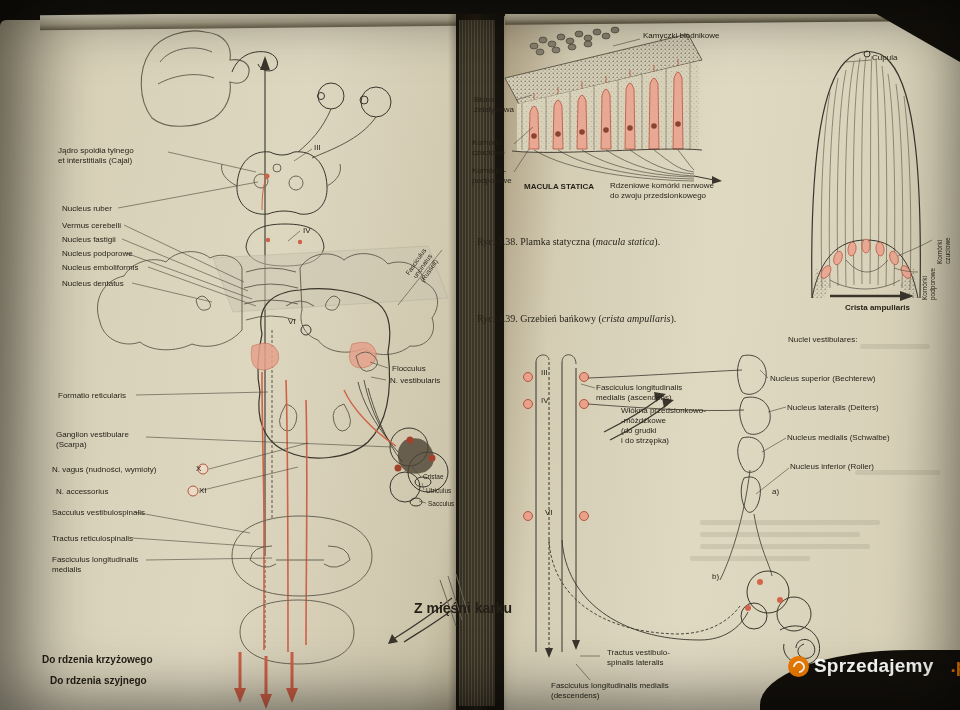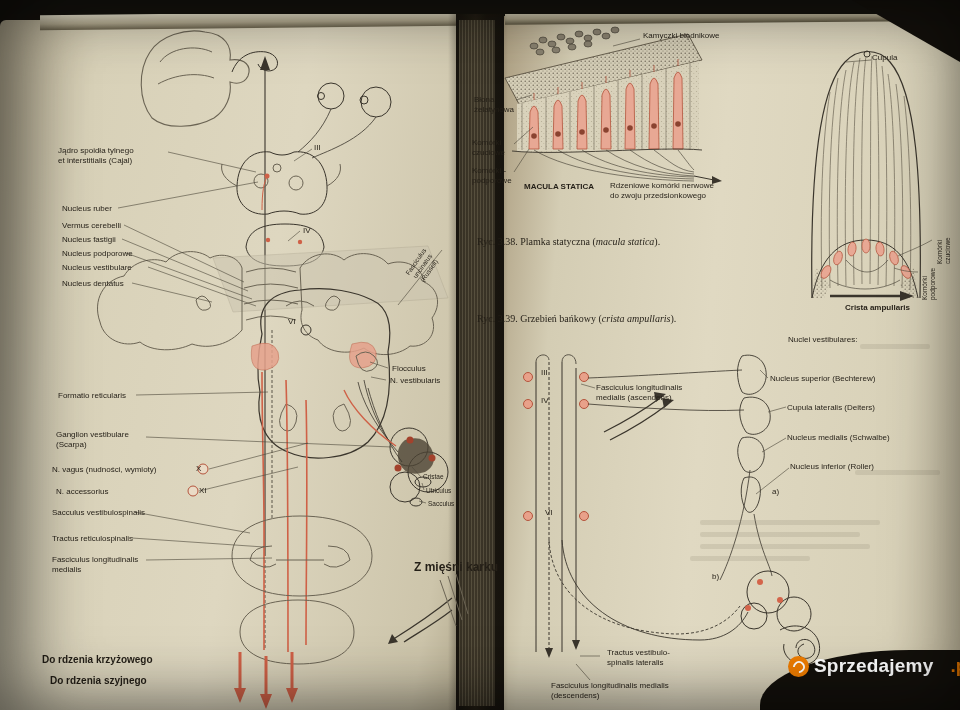--- a/index.html
+++ b/index.html
@@ -23,21 +23,21 @@
     border-top-left-radius:150px 55px;}
   .gutter{position:absolute;left:448px;top:14px;width:60px;height:696px;
     background:linear-gradient(90deg,rgba(30,25,16,0),rgba(30,25,16,.45) 22%,#241e14 46%,rgba(30,25,16,.5) 64%,rgba(30,25,16,0));}
   .gutter-stripes{position:absolute;left:459px;top:20px;width:36px;height:686px;opacity:.5;
     background:repeating-linear-gradient(90deg,#8a8167 0 1px,#554d3b 1px 3px);}
   .vignette{position:absolute;inset:0;pointer-events:none;
     box-shadow:inset 0 0 70px rgba(0,0,0,.5), inset 40px 0 60px rgba(0,0,0,.25);}
   
   .lbl{position:absolute;font-size:8px;line-height:1.25;color:#241f17;white-space:pre-line;}
   .b{font-weight:bold;}
-  .f7{font-size:6.5px;} .f9{font-size:12px;} .f10{font-size:10px;}
+  .f7{font-size:6.5px;} .f9{font-size:14px;margin-top:40px;} .f10{font-size:10px;}
   .cap{position:absolute;font-family:"Liberation Serif",serif;font-size:10px;color:#241f17;white-space:nowrap;}
   .rot{transform-origin:0 0;}
   svg.art{position:absolute;left:0;top:0;}
   svg .ln{stroke:#3a352c;fill:none;}
   svg .gy{stroke:#6b6454;fill:none;}
   svg .ld{stroke:#4c4639;stroke-width:.6;fill:none;}
   svg .or{stroke:#cf6147;fill:none;}
   
   .wm{position:absolute;left:788px;top:655px;display:flex;align-items:flex-end;gap:5px;}
   .wm-icon{width:21px;height:21px;border-radius:50%;background:#f07d00;position:relative;}
@@ -281,21 +281,21 @@
       </g>
     </g>
   </svg>
 
   <div class="lbl" style="left:58px;top:146px">Jądro spoidła tylnego
 et interstitialis (Cajal)</div>
   <div class="lbl" style="left:62px;top:204px">Nucleus ruber</div>
   <div class="lbl" style="left:62px;top:221px">Vermus cerebelli</div>
   <div class="lbl" style="left:62px;top:235px">Nucleus fastigii</div>
   <div class="lbl" style="left:62px;top:249px">Nucleus podporowe</div>
-  <div class="lbl" style="left:62px;top:263px">Nucleus vestibulare</div>
+  <div class="lbl" style="left:62px;top:263px">Nucleus emboliformis</div>
   <div class="lbl" style="left:62px;top:279px">Nucleus dentatus</div>
   <div class="lbl" style="left:58px;top:391px">Formatio reticularis</div>
   <div class="lbl" style="left:56px;top:430px">Ganglion vestibulare
 (Scarpa)</div>
   <div class="lbl" style="left:52px;top:465px">N. vagus (nudności, wymioty)</div>
   <div class="lbl" style="left:196px;top:464px">X</div>
   <div class="lbl" style="left:56px;top:487px">N. accessorius</div>
   <div class="lbl" style="left:199px;top:486px">XI</div>
   <div class="lbl" style="left:52px;top:508px">Sacculus vestibulospinalis</div>
   <div class="lbl" style="left:52px;top:534px">Tractus reticulospinalis</div>
@@ -329,29 +329,33 @@
   <div class="cap" style="left:477px;top:236px"><span>Ryc. 3.38. Plamka statyczna (</span><i>macula statica</i><span>).</span></div>
 
   <div class="lbl" style="left:872px;top:53px">Cupula</div>
   <div class="lbl f7 rot" style="left:936px;top:264px;transform:rotate(-90deg)">Komórki czuciowe</div>
   <div class="lbl f7 rot" style="left:921px;top:300px;transform:rotate(-90deg)">Komórki podporowe</div>
   <div class="lbl b" style="left:845px;top:303px">Crista ampullaris</div>
   <div class="cap" style="left:477px;top:313px"><span>Ryc. 3.39. Grzebień bańkowy (</span><i>crista ampullaris</i><span>).</span></div>
 
   <div class="lbl" style="left:788px;top:335px">Nuclei vestibulares:</div>
   <div class="lbl" style="left:770px;top:374px">Nucleus superior (Bechterew)</div>
-  <div class="lbl" style="left:787px;top:403px">Cupula lateralis (Deiters)</div>
+  <div class="lbl" style="left:787px;top:403px">Nucleus lateralis (Deiters)</div>
   <div class="lbl" style="left:787px;top:433px">Nucleus medialis (Schwalbe)</div>
   <div class="lbl" style="left:790px;top:462px">Nucleus inferior (Roller)</div>
   <div class="lbl" style="left:772px;top:487px">a)</div>
   <div class="lbl" style="left:541px;top:368px">III</div>
   <div class="lbl" style="left:541px;top:396px">IV</div>
   <div class="lbl" style="left:545px;top:508px">VI</div>
   <div class="lbl" style="left:596px;top:383px">Fasciculus longitudinalis
 medialis (ascendens)</div>
+  <div class="lbl" style="left:621px;top:406px">Włókna przedsionkowo-
+-móżdżkowe
+(do grudki
+i do strzępka)</div>
   <div class="lbl" style="left:712px;top:572px">b)</div>
   <div class="lbl" style="left:607px;top:648px">Tractus vestibulo-
 spinalis lateralis</div>
   <div class="lbl" style="left:551px;top:681px">Fasciculus longitudinalis medialis
 (descendens)</div>
 
   <div class="corner-br"></div>
 
   <div class="wm">
     <div class="wm-icon"></div>

